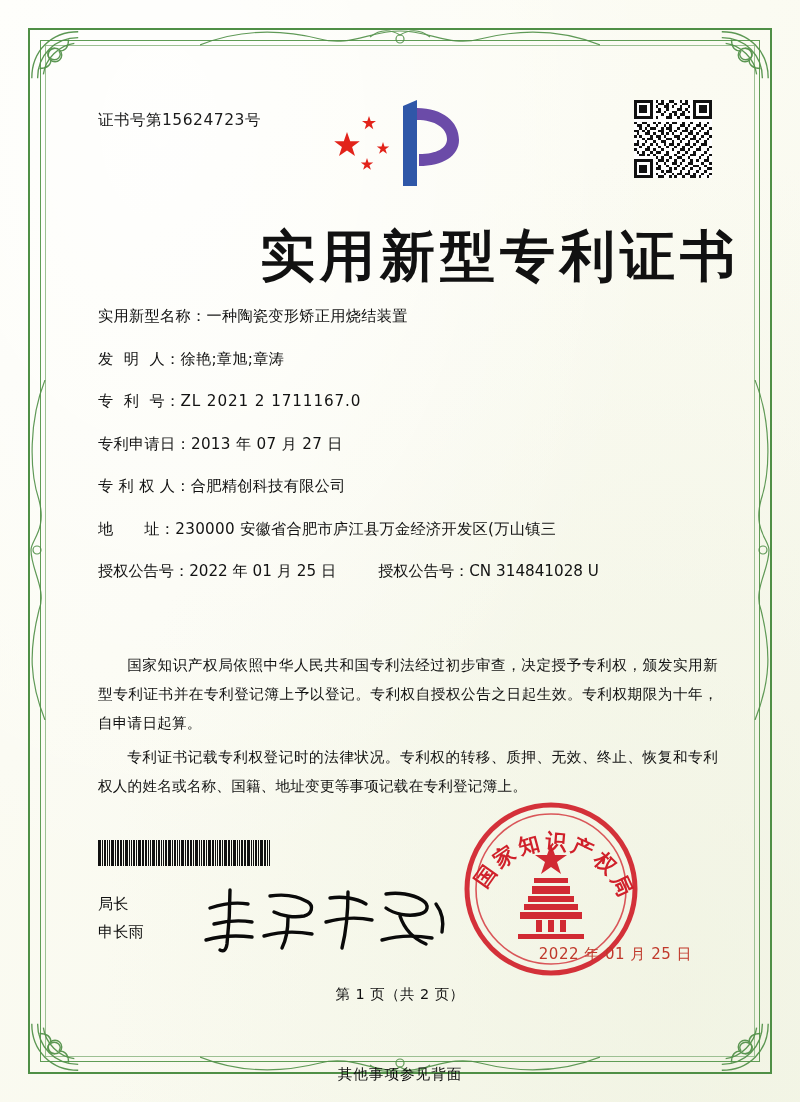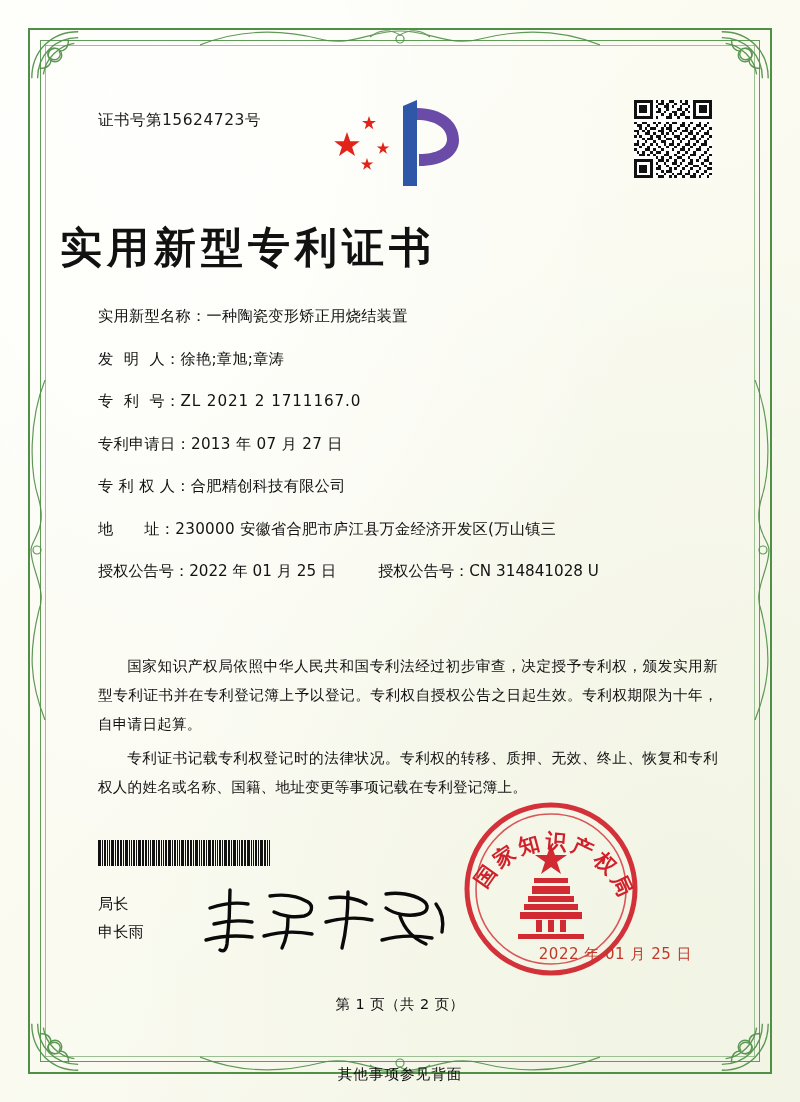--- a/index.html
+++ b/index.html
@@ -140,22 +140,22 @@
     transform: translateX(-50%);
     width: 150px;
     height: 92px;
   }
 
   .title {
     position: absolute;
     left: 0;
     right: 0;
     top: 160px;
-    text-align: left;
-    font-size: 42px;
+    text-align: right;
+    font-size: 55px;
     font-weight: bold;
     letter-spacing: 5px;
     color: #111111;
     font-family: "DejaVu Sans", sans-serif;
   }
 
   .fields {
     position: absolute;
     left: 38px;
     right: 20px;
@@ -202,21 +202,21 @@
 
   .paragraphs {
     position: absolute;
     left: 38px;
     right: 22px;
     top: 592px;
     font-size: 14.6px;
     line-height: 2.0;
     color: #111111;
     text-align: justify;
-    font-family: Liberation Serif, serif;
+    font-family: Liberation Mono, monospace;
   }
   .paragraphs p {
     margin: 0 0 4px 0;
     text-indent: 2em;
     letter-spacing: 0.2px;
   }
 
   
   .barcode {
     position: absolute;
@@ -267,21 +267,21 @@
     font-size: 15px;
     color: #c0392b;
     font-family: "DejaVu Sans", sans-serif;
     letter-spacing: 0.5px;
   }
 
   .page-no {
     position: absolute;
     left: 0;
     right: 0;
-    bottom: 28px;
+    bottom: 38px;
     text-align: center;
     font-size: 14.4px;
     color: #111;
     font-family: "DejaVu Sans", sans-serif;
     letter-spacing: 0.5px;
   }
 
   .footnote {
     position: absolute;
     left: 0;

